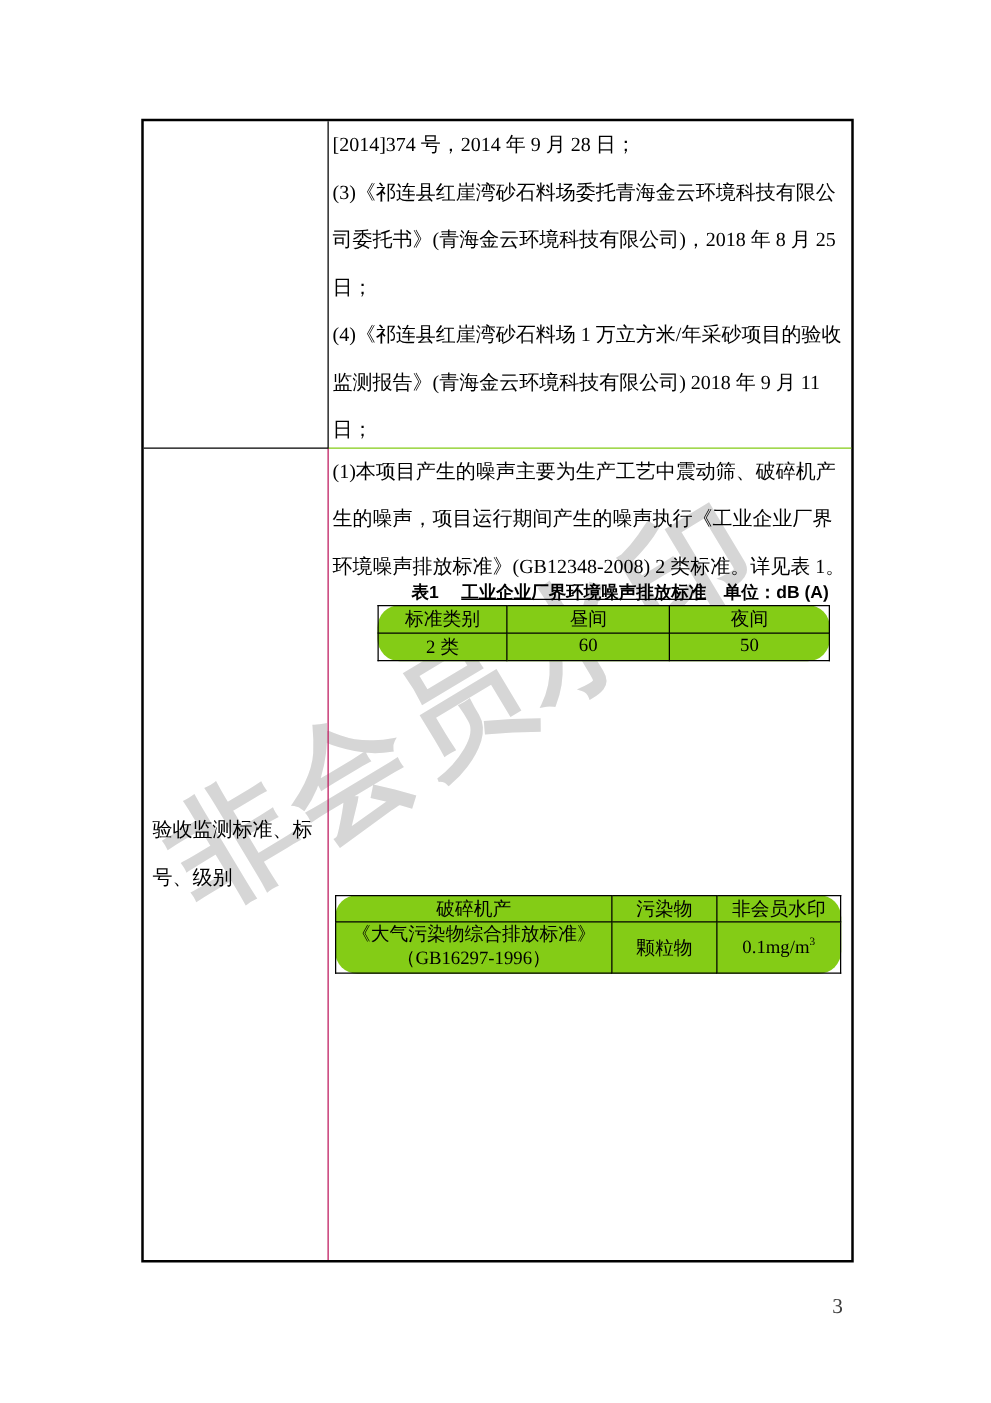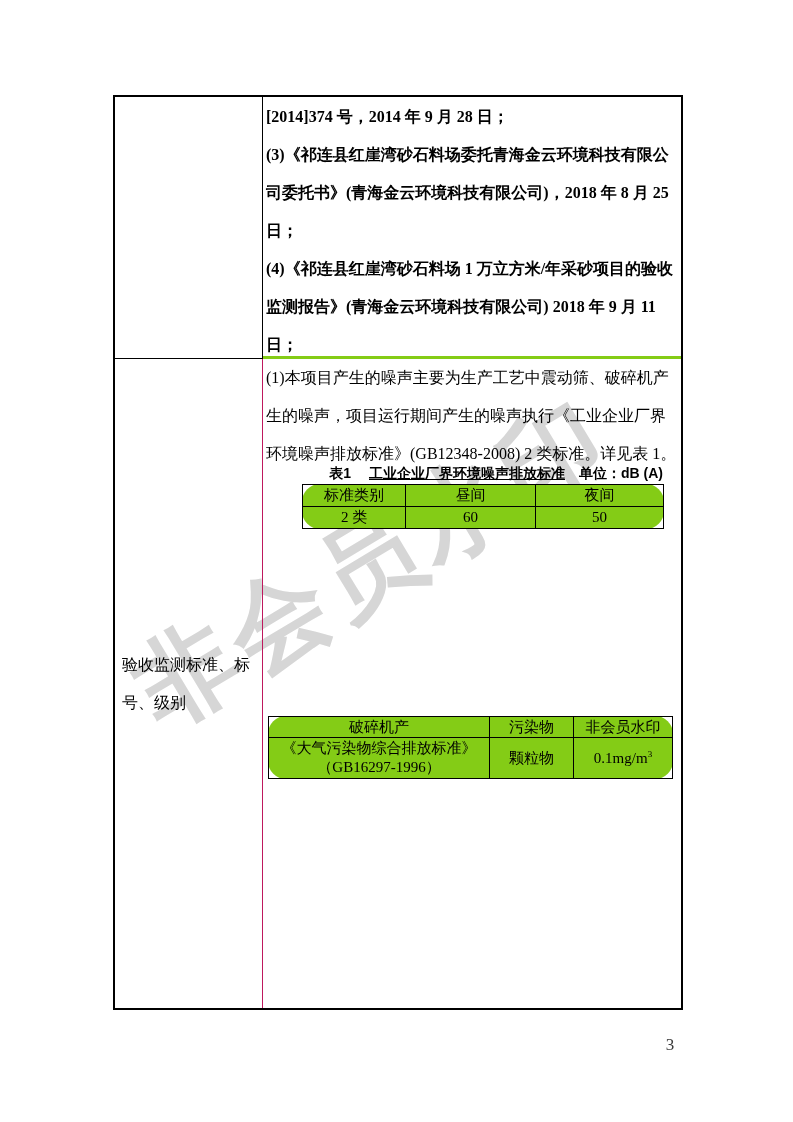--- a/index.html
+++ b/index.html
@@ -16,21 +16,21 @@
     white-space:nowrap; z-index:0; user-select:none;
   }
   .doc-table {
     position:absolute; left:113px; top:95px; width:570px; height:915px;
     border:2px solid #000; box-sizing:border-box; z-index:1;
     display:grid; grid-template-columns:148px 1fr; grid-template-rows:262px 1fr;
     background:transparent;
   }
   .cell { box-sizing:border-box; }
   .c-r1-l { border-right:1px solid #000; border-bottom:1px solid #000; }
-  .c-r1-r { border-bottom:3px solid #84cc16; padding:1px 2px 3px 3px;font-weight:bold; }
+  .c-r1-r { border-bottom:1px solid #84cc16; padding:1px 2px 3px 3px; }
   .c-r2-l { border-right:1px solid #be185d; display:flex; align-items:center; padding-left:7px; }
   .c-r2-r { position:relative; }
   .body-text { font-size:16px; line-height:38px; white-space:pre; }
   .label-text { font-size:16px; line-height:38px; white-space:pre; }
   .abs { position:absolute; }
   .p1 { top:0; left:3px; right:2px; }
   .p2 { top:193px; left:3px; right:2px; }
   .caption {
     font-family:"Liberation Sans","DejaVu Sans",sans-serif;
     font-weight:bold; font-size:14px; line-height:20px;

